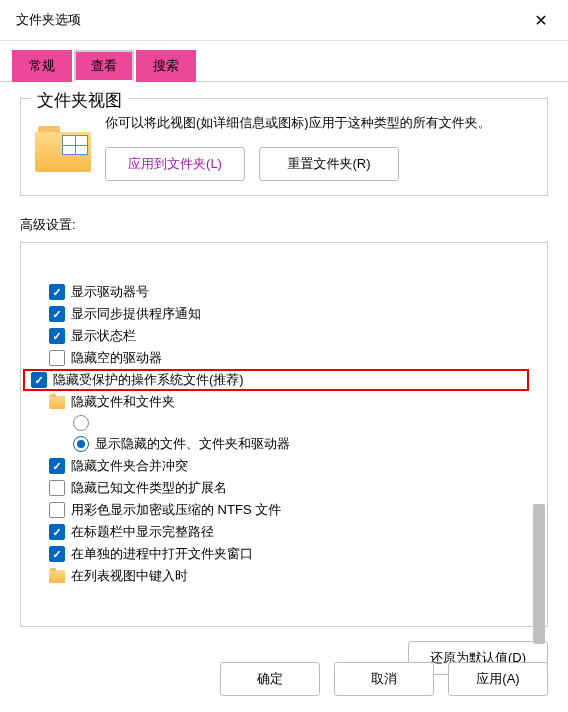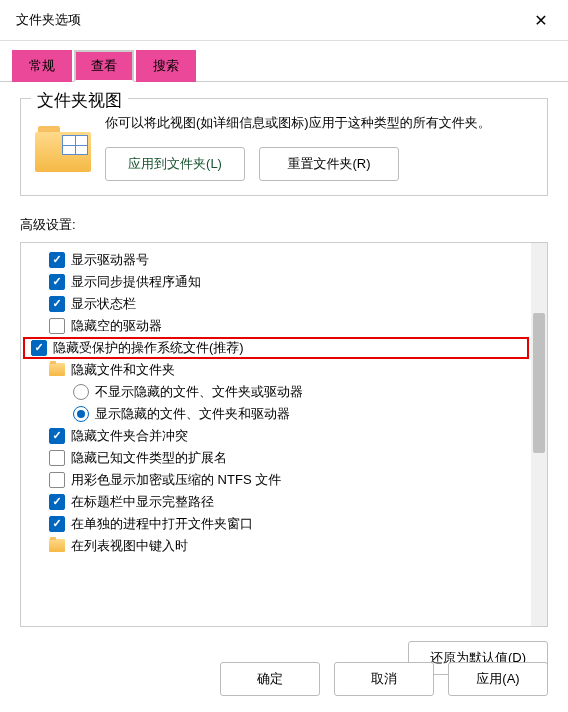--- a/index.html
+++ b/index.html
@@ -24,25 +24,25 @@
     .folder-body { position: absolute; top: 6px; left: 0; width: 56px; height: 40px; background: linear-gradient(#ffd98a, #f5b945); border-radius: 2px; }
     .folder-grid { position: absolute; top: 3px; right: 3px; width: 26px; height: 20px; background: #fff; border: 1px solid #5b8bd0; }
     .folder-grid::before, .folder-grid::after { content: ""; position: absolute; background: #5b8bd0; }
     .folder-grid::before { top: 50%; left: 0; right: 0; height: 1px; }
     .folder-grid::after { left: 50%; top: 0; bottom: 0; width: 1px; }
     
     .groupbox-text { flex: 1; }
     .groupbox-desc { font-size: 13px; margin-bottom: 14px; line-height: 1.5; }
     .groupbox-buttons { display: flex; gap: 14px; }
     .btn { padding: 7px 0; border: 1px solid #bbb; background: #fff; cursor: pointer; font-size: 13px; font-family: inherit; min-width: 140px; text-align: center; border-radius: 3px; }
-    .btn:disabled { color: #14532d; cursor: default; }
+    .btn:disabled { color: #a21caf; cursor: default; }
     
     .section-label { font-size: 13px; margin-bottom: 8px; }
     
-    .tree-container { border: 1px solid #ccc; height: 385px; display: flex; }
+    .tree-container { border: 1px solid #ccc; height: 385px; display: flex; align-items: center; }
     .tree { flex: 1; overflow-y: auto; padding: 6px 2px; }
     .scrollbar { width: 16px; background: #f0f0f0; position: relative; }
     .scroll-thumb { position: absolute; top: 70px; left: 2px; right: 2px; height: 140px; background: #c0c0c0; border-radius: 2px; }
     
     .tree-item { display: flex; align-items: center; padding: 2px 6px; gap: 6px; }
     .indent-1 { padding-left: 26px; }
     .indent-2 { padding-left: 50px; }
     
     .checkbox { width: 16px; height: 16px; border: 1px solid #888; border-radius: 2px; display: inline-flex; align-items: center; justify-content: center; cursor: pointer; flex-shrink: 0; }
     .checkbox.checked { background: #0067c0; border-color: #0067c0; }
@@ -123,21 +123,20 @@
       <div class="tree-item indent-1 red-box">
         <span class="checkbox checked"></span>
         <span class="item-label">隐藏受保护的操作系统文件(推荐)</span>
       </div>
       <div class="tree-item indent-1">
         <span class="folder-mini"></span>
         <span class="item-label">隐藏文件和文件夹</span>
       </div>
       <div class="tree-item indent-2">
         <span class="radio"></span>
-        <span class="item-label">不显示隐藏的文件、文件夹或驱动器</span>
       </div>
       <div class="tree-item indent-2">
         <span class="radio checked"></span>
         <span class="item-label">显示隐藏的文件、文件夹和驱动器</span>
       </div>
       <div class="tree-item indent-1">
         <span class="checkbox checked"></span>
         <span class="item-label">隐藏文件夹合并冲突</span>
       </div>
       <div class="tree-item indent-1">

